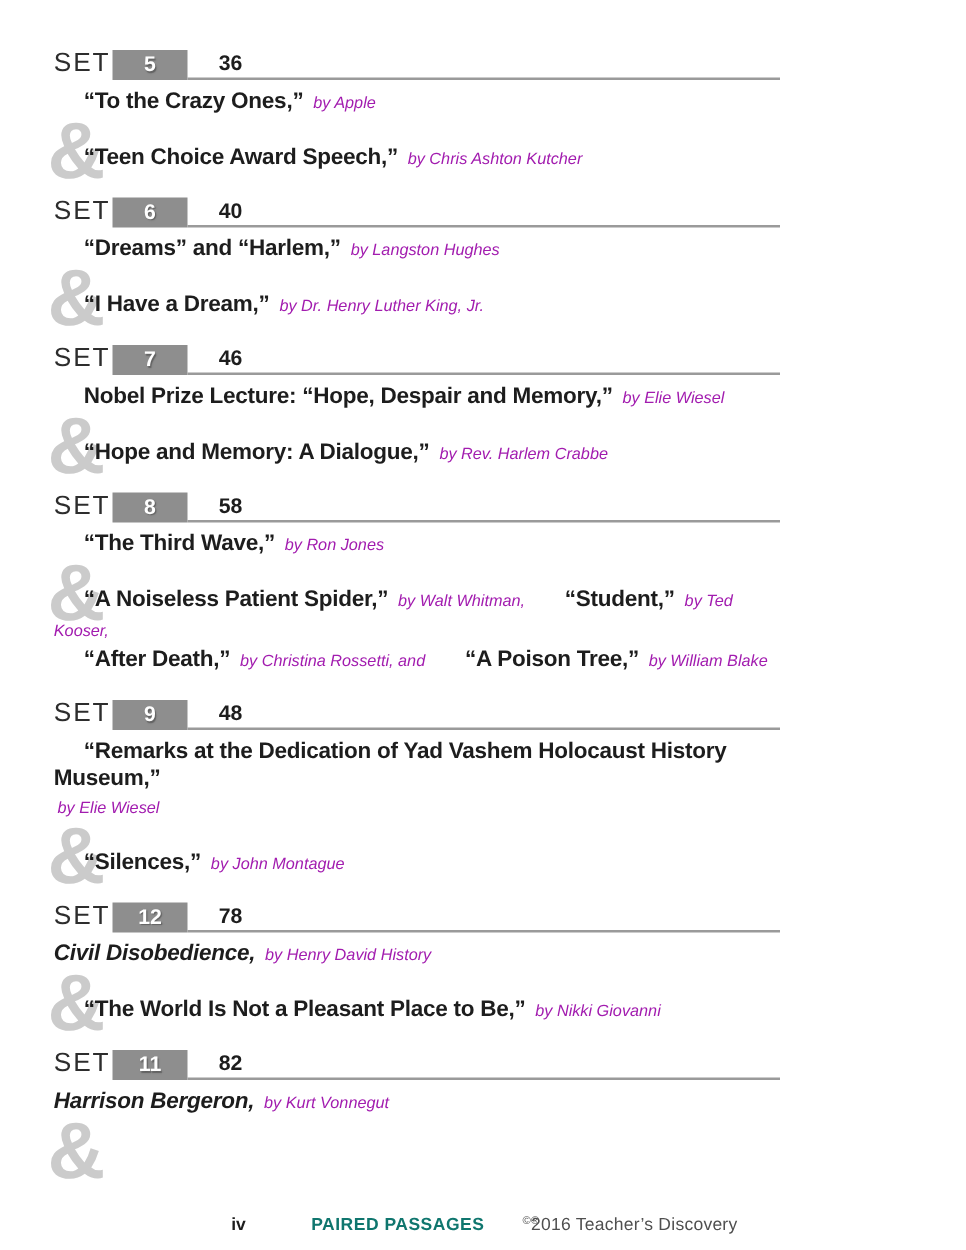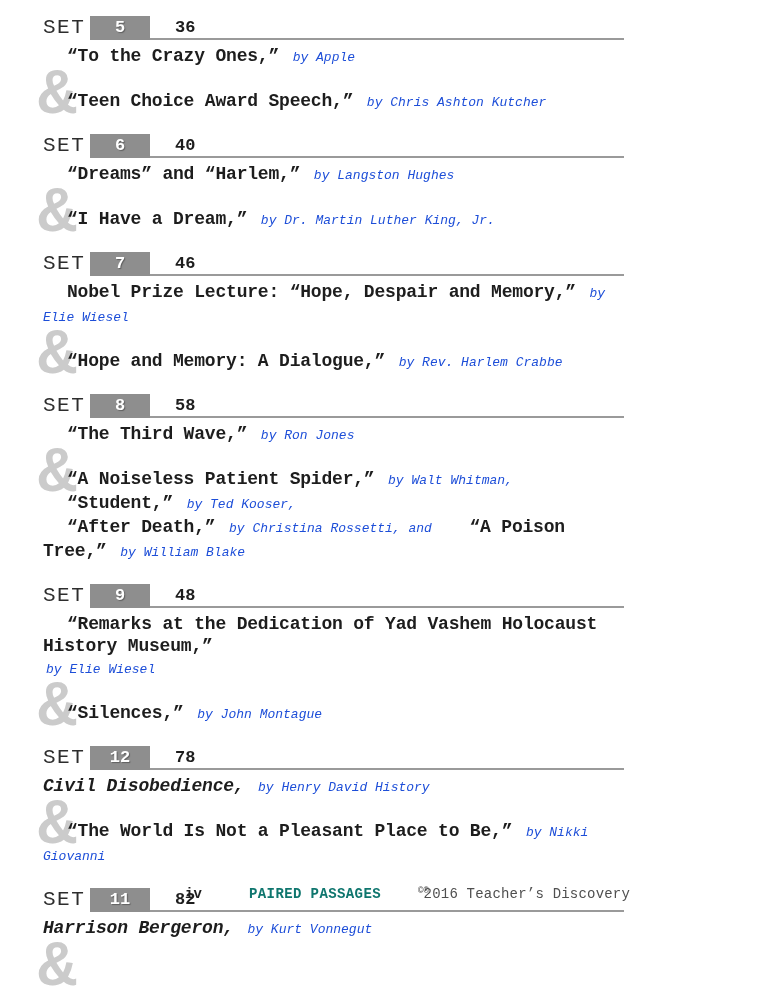--- a/index.html
+++ b/index.html
@@ -5,24 +5,24 @@
   html, body {
     margin: 0;
     padding: 0;
     background: #ffffff;
   }
   .page {
     position: relative;
     width: 692px;
     height: 1000px;
     background: var(--page-bg, #ffffff);
-    font-family: Liberation Mono, monospace;
+    font-family: Liberation Sans, sans-serif;
     color: var(--text-color, #1d1d1d);
     box-sizing: border-box;
-    padding: 16px 68px 0 43px;
+    padding: 40px 68px 0 43px;
     overflow: hidden;
   }
   .set-block { position: relative; }
   .set-header {
     position: relative;
     height: 24px;
     margin-bottom: 5px;
   }
   .set-label {
     position: absolute;
@@ -84,27 +84,27 @@
     z-index: 0;
   }
   .entry-text { position: relative; z-index: 1; display: inline-block; }
   .seg-title { font-weight: bold; font-style: normal; margin-left: 24px; }
   .seg-title-italic { font-weight: bold; font-style: italic; }
   .seg-author {
     font-weight: normal;
     font-style: italic;
     font-size: 13px;
     letter-spacing: 0;
-    color: #1d4ed8;
+    color: #a21caf;
     margin-left: 3px;
     margin-right: 3px;
   }
   .footer {
     position: absolute;
-    top: 886px;
+    top: 971px;
     left: 0;
     width: 773px;
     height: 20px;
   }
   .footer span { position: absolute; white-space: nowrap; }
   .footer-pagenum {
     left: 185px;
     font-weight: bold;
     font-size: 14px;
     color: #1d1d1d;
@@ -148,21 +148,21 @@
     <section class="set-block">
       <div class="set-header">
         <span class="set-label">SET</span>
         <span class="set-num-box">6</span>
         <span class="set-page">40</span>
         <span class="set-rule"></span>
       </div>
       <p class="entry entry-first"><span class="seg-title">“Dreams” and “Harlem,”</span> <span class="seg-author">by Langston Hughes</span> </p>
       <p class="entry entry-second">
         <span class="amp">&amp;</span>
-        <span class="entry-text"><span class="seg-title">“I Have a Dream,”</span> <span class="seg-author">by Dr. Martin Luther King, Jr.</span> </span>
+        <span class="entry-text"><span class="seg-title">“I Have a Dream,”</span> <span class="seg-author">by Dr. Henry Luther King, Jr.</span> </span>
       </p>
     </section>
 
     <section class="set-block">
       <div class="set-header">
         <span class="set-label">SET</span>
         <span class="set-num-box">7</span>
         <span class="set-page">46</span>
         <span class="set-rule"></span>
       </div>

